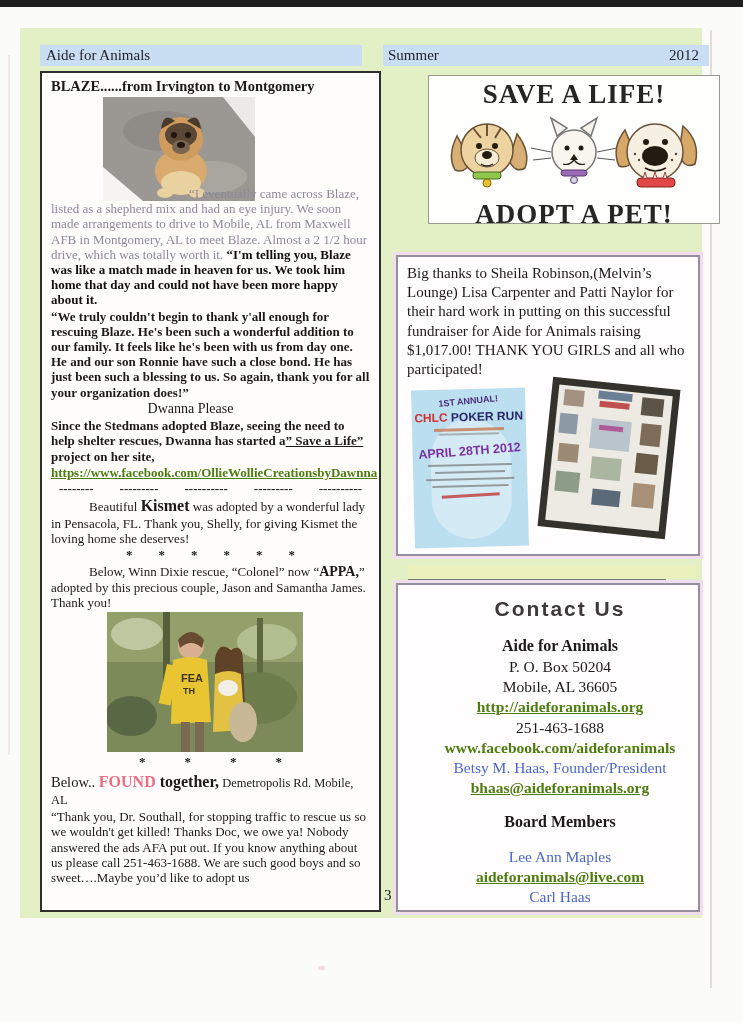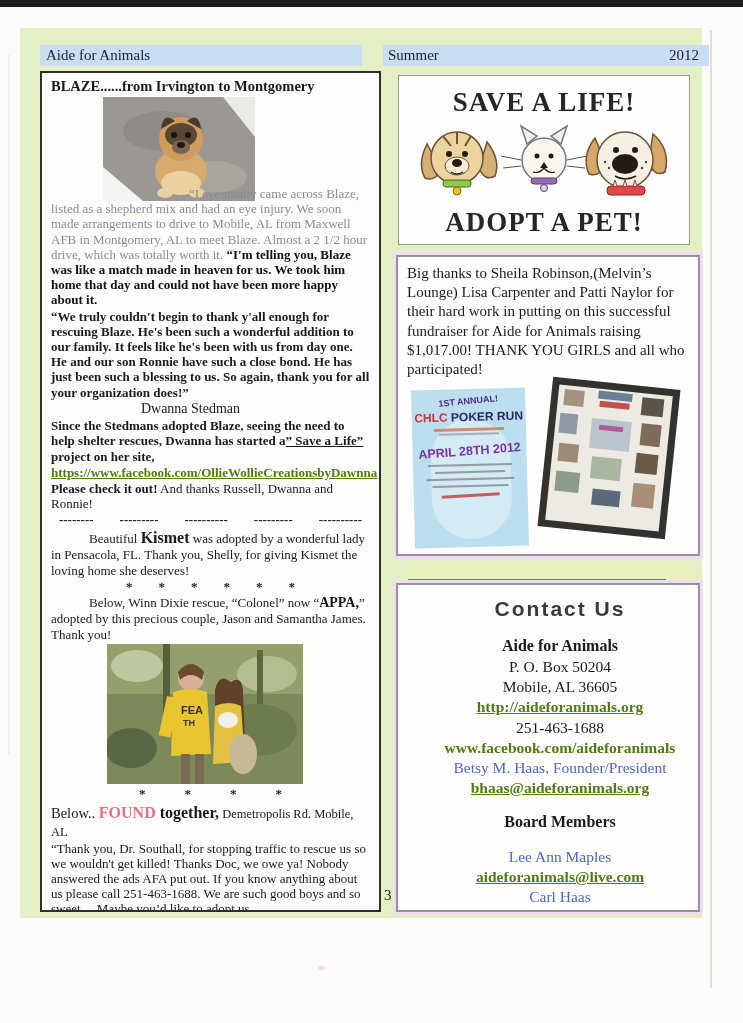--- a/index.html
+++ b/index.html
@@ -37,22 +37,22 @@
   .rowchars{white-space:pre;text-align:center;font-weight:bold;}
   .indent{text-indent:38px;}
   .kismet{font-weight:bold;font-size:16px;}
   .appa{font-weight:bold;font-size:14px;}
   .photo-couple{display:block;margin:2px 0 2px 56px;}
   .found-line{font-size:14.5px;margin-top:3px !important;}
   .found-word{color:#ed6e85;font-weight:bold;font-size:16px;}
   .found-bold{font-weight:bold;font-size:16px;}
   .found-loc{font-size:12.5px;}
   
-  .savebox{left:398px;top:75px;width:292px;height:170px;background:#fefefc;border:1px solid #9a9a92;
-    box-sizing:border-box;text-align:center;padding-top:12px;}
+  .savebox{left:428px;top:75px;width:292px;height:149px;background:#fefefc;border:1px solid #9a9a92;
+    box-sizing:border-box;text-align:center;padding-top:4px;}
   .save-title{font-family:"Liberation Serif",serif;font-weight:bold;font-size:27px;letter-spacing:1px;color:#262626;line-height:1.05;}
   .thanksbox{left:396px;top:255px;width:304px;height:301px;background:#fffdfd;border:2px solid #978fa0;
     outline:3px solid #f0ddee;box-sizing:border-box;padding:7px 9px;font-size:15px;line-height:1.28;overflow:hidden;}
   .strip{left:408px;top:565px;width:288px;height:13px;background:#e9f0b9;}
   .strip-rule{left:408px;top:579px;width:258px;height:1px;background:#777;}
   .contactbox{left:396px;top:583px;width:304px;height:329px;background:#fffdfd;border:2px solid #978fa0;
     outline:3px solid #f0ddee;box-sizing:border-box;text-align:center;padding-top:10px;font-size:15.5px;overflow:hidden;}
   .contact-title{font-family:"Liberation Sans",sans-serif;font-weight:bold;font-size:21px;letter-spacing:2px;color:#3a3a3a;}
   .contactbox div{line-height:1.3;padding-left:24px;}
   .c-bold{font-weight:bold;font-size:16px;}
@@ -115,24 +115,23 @@
     <circle cx="71" cy="38" r="3" fill="#1d1610"></circle>
     <circle cx="85" cy="38" r="3" fill="#1d1610"></circle>
     <ellipse cx="78" cy="50" rx="9" ry="7" fill="#7a6550"></ellipse>
     <ellipse cx="78" cy="48" rx="4" ry="3" fill="#201812"></ellipse>
     <ellipse cx="62" cy="96" rx="8" ry="5" fill="#e9d1a0"></ellipse>
     <ellipse cx="94" cy="96" rx="8" ry="5" fill="#e9d1a0"></ellipse>
   </svg>
 
   <p class="q-light"><span>“I eventually came across Blaze, listed as a shepherd mix and had an eye injury. We soon made arrangements to drive to Mobile, AL from Maxwell AFB in Montgomery, AL to meet Blaze. Almost a 2 1/2 hour drive, which was totally worth it.  </span><span class="q-dark">“I'm telling you, Blaze was like a match made in heaven for us. We took him home that day and could not have been more happy about it.</span></p>
   <p class="q2">“We truly couldn't begin to thank y'all enough for rescuing Blaze. He's been such a wonderful addition to our family. It feels like he's been with us from day one. He and our son Ronnie have such a close bond. He has just been such a blessing to us. So again, thank you for all your organization does!”</p>
-  <p class="sig">Dwanna Stedman</p>
+  <p class="sig">Dwanna Please</p>
   <p class="since"><span>Since the Stedmans adopted Blaze, seeing the need to help shelter rescues, Dwanna has started a</span><span class="bold-u">” Save a Life”</span><span> project on her site,</span></p>
   <p><span class="link">https://www.facebook.com/OllieWollieCreationsbyDawnna</span></p>
-  <p><b>Please check it out!</b><span> And thanks Russell, Dwanna and Ronnie!</span></p>
   <p class="rowchars">--------        ---------        ----------        ---------        ----------</p>
   <p class="indent"><span>Beautiful </span><span class="kismet">Kismet</span><span> was adopted by a wonderful lady in Pensacola, FL.  Thank you, Shelly, for giving Kismet the loving home she deserves!</span></p>
   <p class="rowchars">*        *        *        *        *        *</p>
   <p class="indent"><span>Below, Winn Dixie rescue, “Colonel” now “</span><span class="appa">APPA,</span><span>” adopted by this precious couple, Jason and Samantha James. Thank you!</span></p>
 
   <svg class="photo-couple" width="196" height="140" viewBox="0 0 196 140">
     <rect width="196" height="140" fill="#7b8a58"></rect>
     <rect x="0" y="0" width="196" height="50" fill="#93a06b"></rect>
     <ellipse cx="30" cy="22" rx="26" ry="16" fill="#c9d2ae" opacity="0.8"></ellipse>
     <ellipse cx="160" cy="30" rx="30" ry="18" fill="#b9c79a" opacity="0.8"></ellipse>

